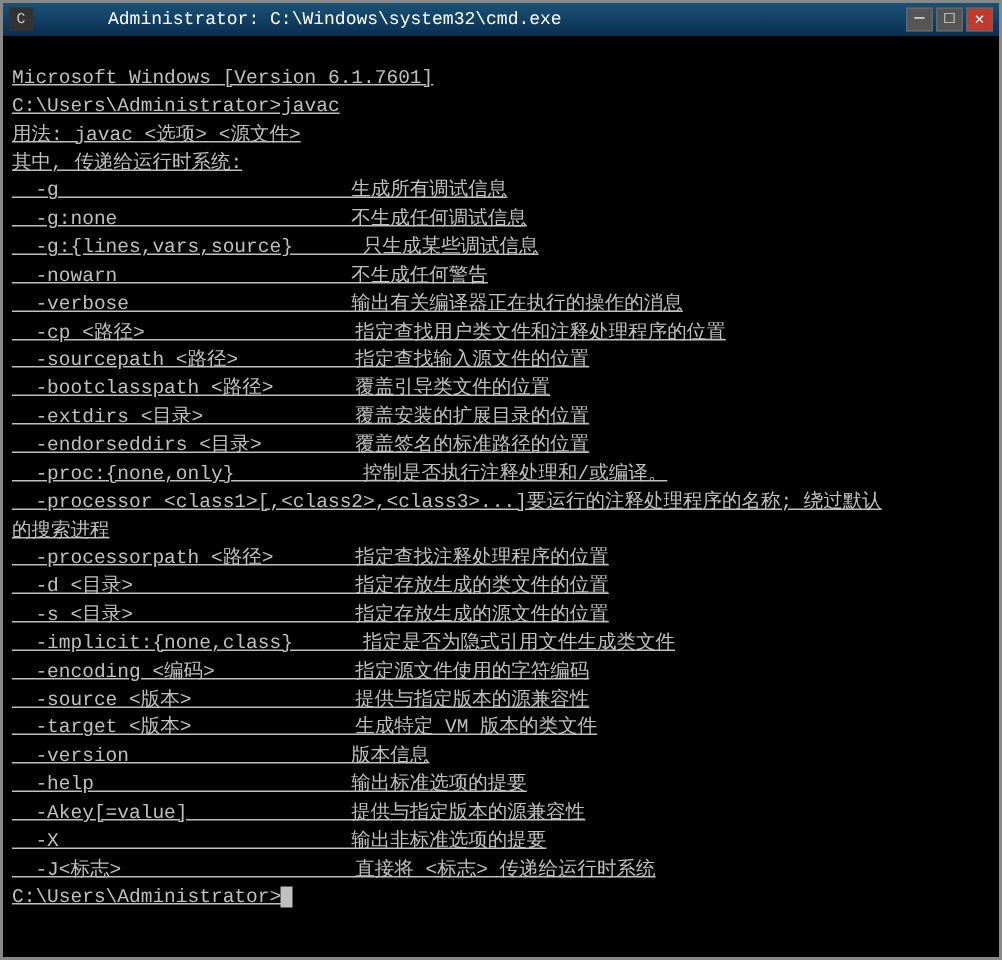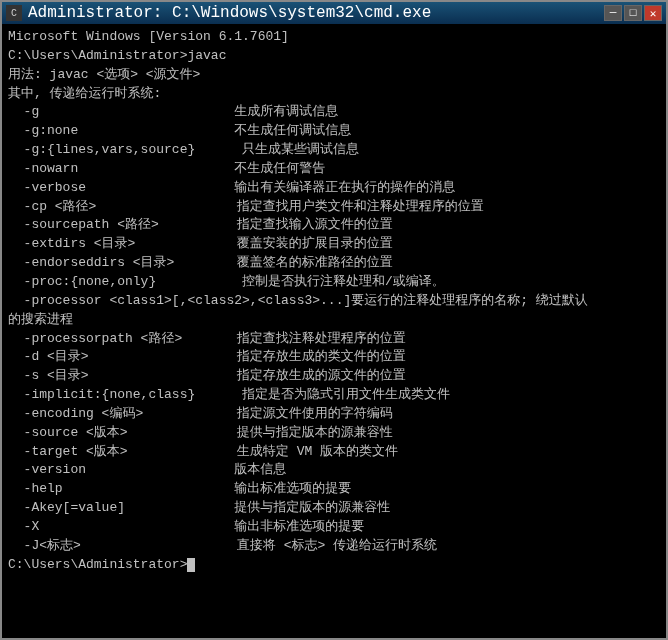--- a/index.html
+++ b/index.html
@@ -37,22 +37,23 @@
       display: flex;
       align-items: center;
       justify-content: center;
       font-size: 10px;
       color: #ccc;
       flex-shrink: 0;
     }
 
     .titlebar-title {
       color: #fff;
-      font-size: 16px;
+      font-size: 12px;
       flex: 1;
+      margin-left: 44px;
     }
 
     .titlebar-buttons {
       display: flex;
       gap: 2px;
     }
 
     .titlebar-btn {
       width: 18px;
       height: 16px;
@@ -67,23 +68,24 @@
 
     .btn-min { background: #555; }
     .btn-max { background: #555; }
     .btn-close { background: #c0392b; }
 
     .terminal {
       background: #000;
       color: #c0c0c0;
       font-size: 13px;
       line-height: 1.45;
-      padding: 4px 6px;
+      padding: 19px 6px;
       flex: 1;
       overflow: hidden;
+      text-decoration: underline;
     }
 
     .line {
       white-space: pre;
       display: block;
     }
 
     .cursor {
       display: inline-block;
       width: 8px;
@@ -119,20 +121,21 @@
       <span class="line">C:\Users\Administrator&gt;javac</span>
       <span class="line">用法: javac &lt;选项&gt; &lt;源文件&gt;</span>
       <span class="line">其中, 传递给运行时系统:</span>
       <span class="line">  -g                         生成所有调试信息</span>
       <span class="line">  -g:none                    不生成任何调试信息</span>
       <span class="line">  -g:{lines,vars,source}      只生成某些调试信息</span>
       <span class="line">  -nowarn                    不生成任何警告</span>
       <span class="line">  -verbose                   输出有关编译器正在执行的操作的消息</span>
       <span class="line">  -cp &lt;路径&gt;                  指定查找用户类文件和注释处理程序的位置</span>
       <span class="line">  -sourcepath &lt;路径&gt;          指定查找输入源文件的位置</span>
+      <span class="line">  -bootclasspath &lt;路径&gt;       覆盖引导类文件的位置</span>
       <span class="line">  -extdirs &lt;目录&gt;             覆盖安装的扩展目录的位置</span>
       <span class="line">  -endorseddirs &lt;目录&gt;        覆盖签名的标准路径的位置</span>
       <span class="line">  -proc:{none,only}           控制是否执行注释处理和/或编译。</span>
       <span class="line">  -processor &lt;class1&gt;[,&lt;class2&gt;,&lt;class3&gt;...]要运行的注释处理程序的名称; 绕过默认</span>
       <span class="line">的搜索进程</span>
       <span class="line">  -processorpath &lt;路径&gt;       指定查找注释处理程序的位置</span>
       <span class="line">  -d &lt;目录&gt;                   指定存放生成的类文件的位置</span>
       <span class="line">  -s &lt;目录&gt;                   指定存放生成的源文件的位置</span>
       <span class="line">  -implicit:{none,class}      指定是否为隐式引用文件生成类文件</span>
       <span class="line">  -encoding &lt;编码&gt;            指定源文件使用的字符编码</span>

